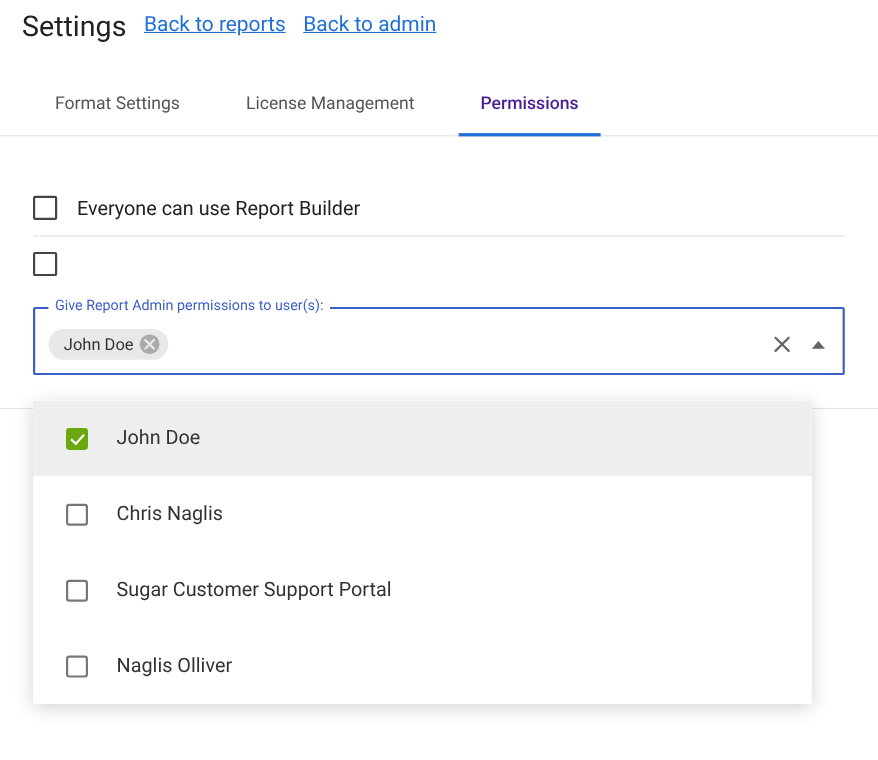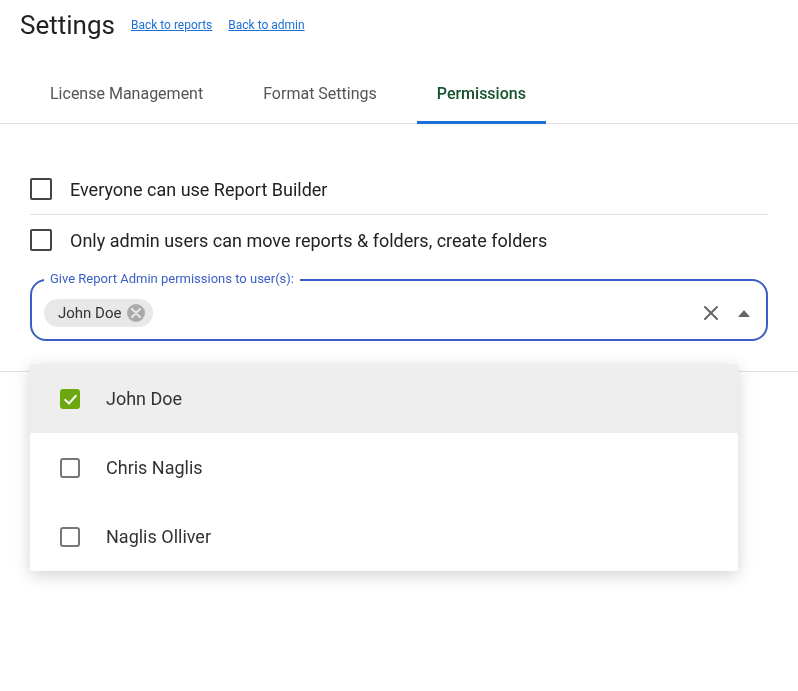--- a/index.html
+++ b/index.html
@@ -4,49 +4,49 @@
   <style>
     * { box-sizing: border-box; margin: 0; padding: 0; }
     body {
       font-family: -apple-system, BlinkMacSystemFont, "Segoe UI", Roboto, Arial, sans-serif;
       background: #fff;
       width: 798px;
       color: #333;
     }
     .header {
       display: flex;
-      align-items: center;
+      align-items: flex-start;
       gap: 16px;
       padding: 10px 20px 18px 20px;
     }
     .page-title {
       font-size: 26px;
       font-weight: 400;
       color: #222;
     }
     .header-link {
       color: #1f6fd6;
       text-decoration: underline;
-      font-size: 12px;
+      font-size: 19px;
       cursor: pointer;
     }
     .tabs {
       display: flex;
       border-bottom: 1px solid #e0e0e0;
       padding: 0 20px;
     }
     .tab {
       padding: 26px 30px 20px 30px;
       font-size: 16px;
       color: #555;
       cursor: pointer;
       position: relative;
     }
     .tab.active {
-      color: #14532d;
+      color: #4c1d95;
       font-weight: 500;
     }
     .tab.active::after {
       content: "";
       position: absolute;
       left: 10px;
       right: 10px;
       bottom: -1px;
       height: 3px;
       background: #1f6fd6;
@@ -74,21 +74,21 @@
       cursor: pointer;
     }
     .checkbox-label {
       font-size: 18px;
       color: #222;
       text-align: right;
     }
     .multiselect-wrap {
       position: relative;
       border: 2px solid #3b5fc4;
-      border-radius: 16px;
+      border-radius: 2px;
       margin-top: 14px;
       padding: 18px 12px 12px 12px;
       margin-bottom: 30px;
     }
     .multiselect-legend {
       position: absolute;
       top: -10px;
       left: 12px;
       background: #fff;
       padding: 0 6px;
@@ -195,33 +195,32 @@
 </head>
 <body>
 
 <div class="header">
   <h1 class="page-title">Settings</h1>
   <a class="header-link">Back to reports</a>
   <a class="header-link">Back to admin</a>
 </div>
 
 <div class="tabs">
+  <div class="tab">Format Settings</div>
   <div class="tab">License Management</div>
-  <div class="tab">Format Settings</div>
   <div class="tab active">Permissions</div>
 </div>
 
 <div class="content">
   <div class="checkbox-row">
     <div class="checkbox-outline"></div>
     <span class="checkbox-label">Everyone can use Report Builder</span>
   </div>
   <div class="checkbox-row">
     <div class="checkbox-outline"></div>
-    <span class="checkbox-label">Only admin users can move reports &amp; folders, create folders</span>
   </div>
 
   <div class="multiselect-wrap">
     <span class="multiselect-legend">Give Report Admin permissions to user(s):</span>
     <div class="multiselect-inner">
       <span class="chip">
         <span>John Doe</span>
         <span class="chip-remove">
           <svg width="10" height="10" viewBox="0 0 10 10">
               <path d="M1 1 L9 9 M9 1 L1 9" stroke="currentColor" stroke-width="2" stroke-linecap="round"></path>
@@ -243,15 +242,19 @@
   <div class="dropdown-item selected">
     <div class="dd-checkbox checked"></div>
     <span class="dd-label">John Doe</span>
   </div>
   <div class="dropdown-item">
     <div class="dd-checkbox"></div>
     <span class="dd-label">Chris Naglis</span>
   </div>
   <div class="dropdown-item">
     <div class="dd-checkbox"></div>
+    <span class="dd-label">Sugar Customer Support Portal</span>
+  </div>
+  <div class="dropdown-item">
+    <div class="dd-checkbox"></div>
     <span class="dd-label">Naglis Olliver</span>
   </div>
 </div>
 
 </body></html>

